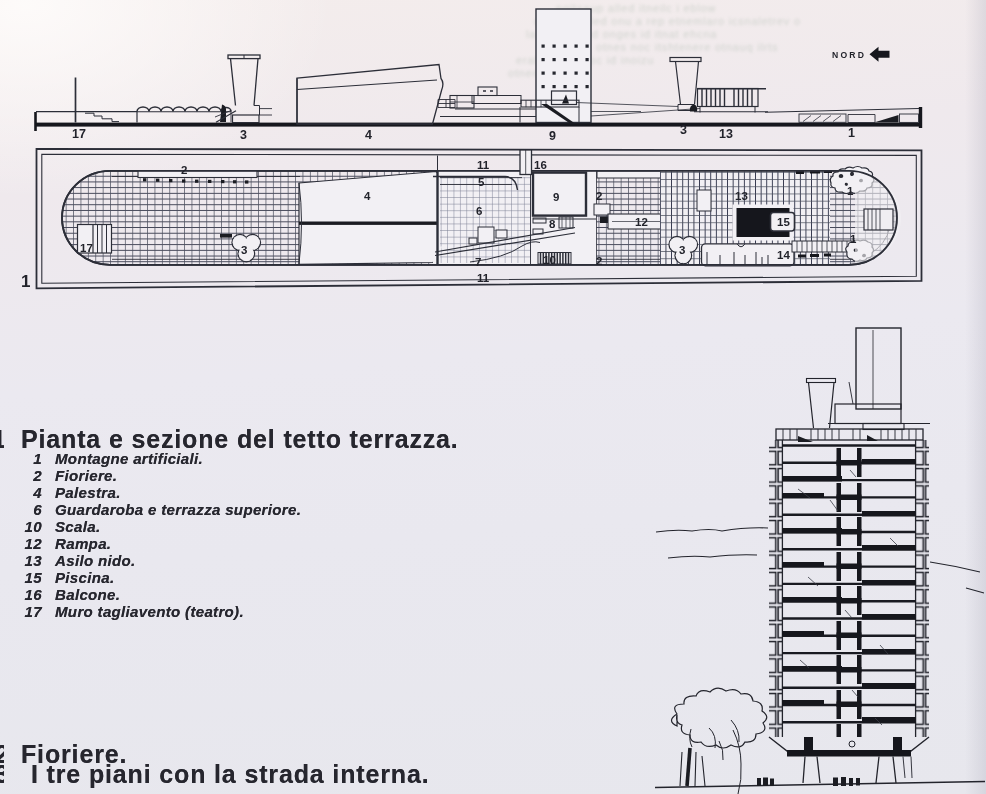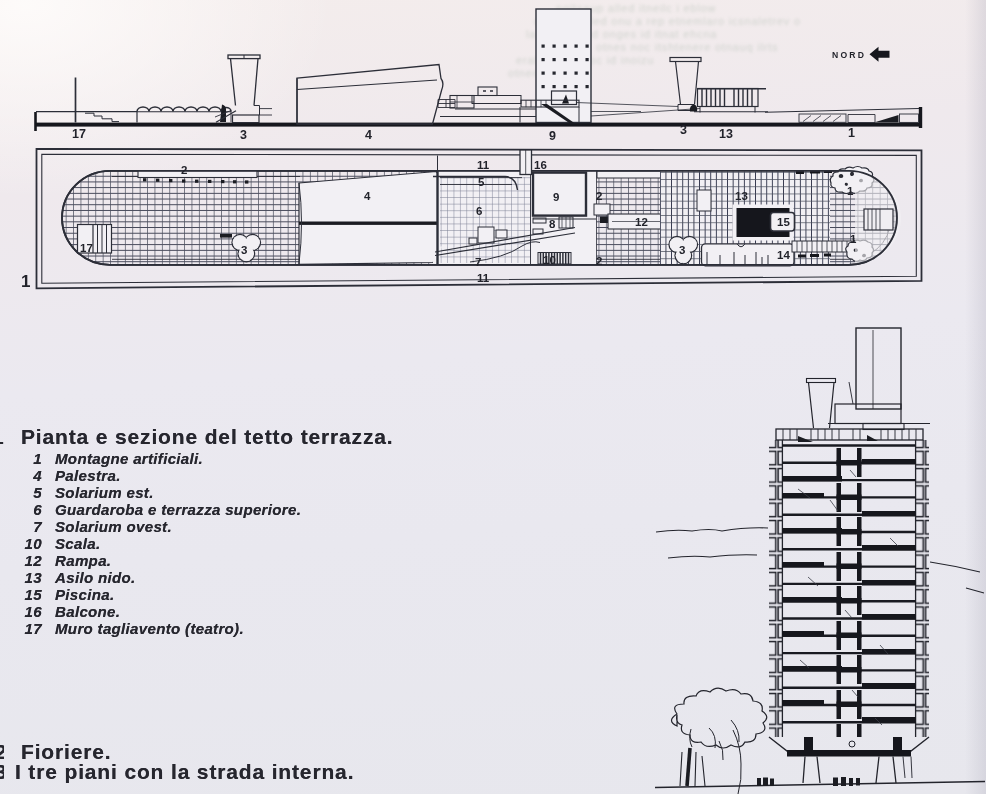--- a/index.html
+++ b/index.html
@@ -7,21 +7,21 @@
     width:986px;height:794px;overflow:hidden;position:relative;
     font-family:"Liberation Sans", sans-serif;
     background:
       linear-gradient(90deg, rgba(0,0,0,0) 965px, rgba(175,173,188,0.30) 986px),
       radial-gradient(430px 270px at 25px 5px, rgba(255,253,252,0.85), rgba(255,253,252,0) 72%),
       linear-gradient(175deg, #f4edec 0%, #efe9ed 22%, #ebe9f0 45%, #e9e8ef 65%, #e7e7ed 100%);
   }
   .bleed{position:absolute;color:#9fb0a2;filter:blur(1.7px);opacity:0.4;
          font-size:11px;letter-spacing:0.8px;white-space:nowrap;}
   .leg{position:absolute;color:#26262e;font-weight:bold;text-shadow:0 0 0.35px rgba(40,40,48,0.8);}
-  .h1{font-size:21px;letter-spacing:0.85px;}
+  .h1{font-size:25px;letter-spacing:0.85px;}
   .items{font-size:15.1px;line-height:17.05px;letter-spacing:0.3px;font-style:italic;}
   .items .n{display:inline-block;width:34px;text-align:right;margin-right:13px;}
   svg text{font-family:"Liberation Sans", sans-serif;fill:#22232b;}
   .dig{font-weight:bold;font-size:11.5px;}
   .dig2{font-weight:bold;font-size:12.5px;}
 </style>
 </head>
 <body>
 
 <div class="bleed" style="left:556px;top:2px;">noitsaup alled itneilc i eblow</div>
@@ -484,29 +484,28 @@
     <path d="M696,752 L695,786 M702,756 L705,786 M682,752 L680,786" stroke-width="1.1"></path>
   </g>
 </g>
 </svg>
 
 <div class="leg h1" style="left:21px;top:425px;">Pianta e sezione del tetto terrazza.</div>
 <div class="leg h1" style="left:-8px;top:425px;width:12px;overflow:hidden;">1</div>
 
 <div class="leg items" style="left:8px;top:450px;">
 <div><span class="n">1</span>Montagne artificiali.</div>
+<div><span class="n">2</span>Fioriere.</div>
 <div><span class="n">4</span>Palestra.</div>
-<div><span class="n">5</span>Solarium est.</div>
 <div><span class="n">6</span>Guardaroba e terrazza superiore.</div>
-<div><span class="n">7</span>Solarium ovest.</div>
 <div><span class="n">10</span>Scala.</div>
 <div><span class="n">12</span>Rampa.</div>
 <div><span class="n">13</span>Asilo nido.</div>
 <div><span class="n">15</span>Piscina.</div>
 <div><span class="n">16</span>Balcone.</div>
 <div><span class="n">17</span>Muro tagliavento (teatro).</div>
 </div>
 
 <div class="leg h1" style="left:21px;top:739.5px;">Fioriere.</div>
 <div class="leg h1" style="left:-5px;top:739.5px;width:9px;overflow:hidden;">2</div>
 
-<div class="leg h1" style="left:15px;top:760px;text-align:center;">I tre piani con la strada interna.</div>
+<div class="leg h1" style="left:31px;top:760px;text-align:center;">I tre piani con la strada interna.</div>
 <div class="leg h1" style="left:-5px;top:760px;width:9px;overflow:hidden;">3</div>
 
 </body></html>

